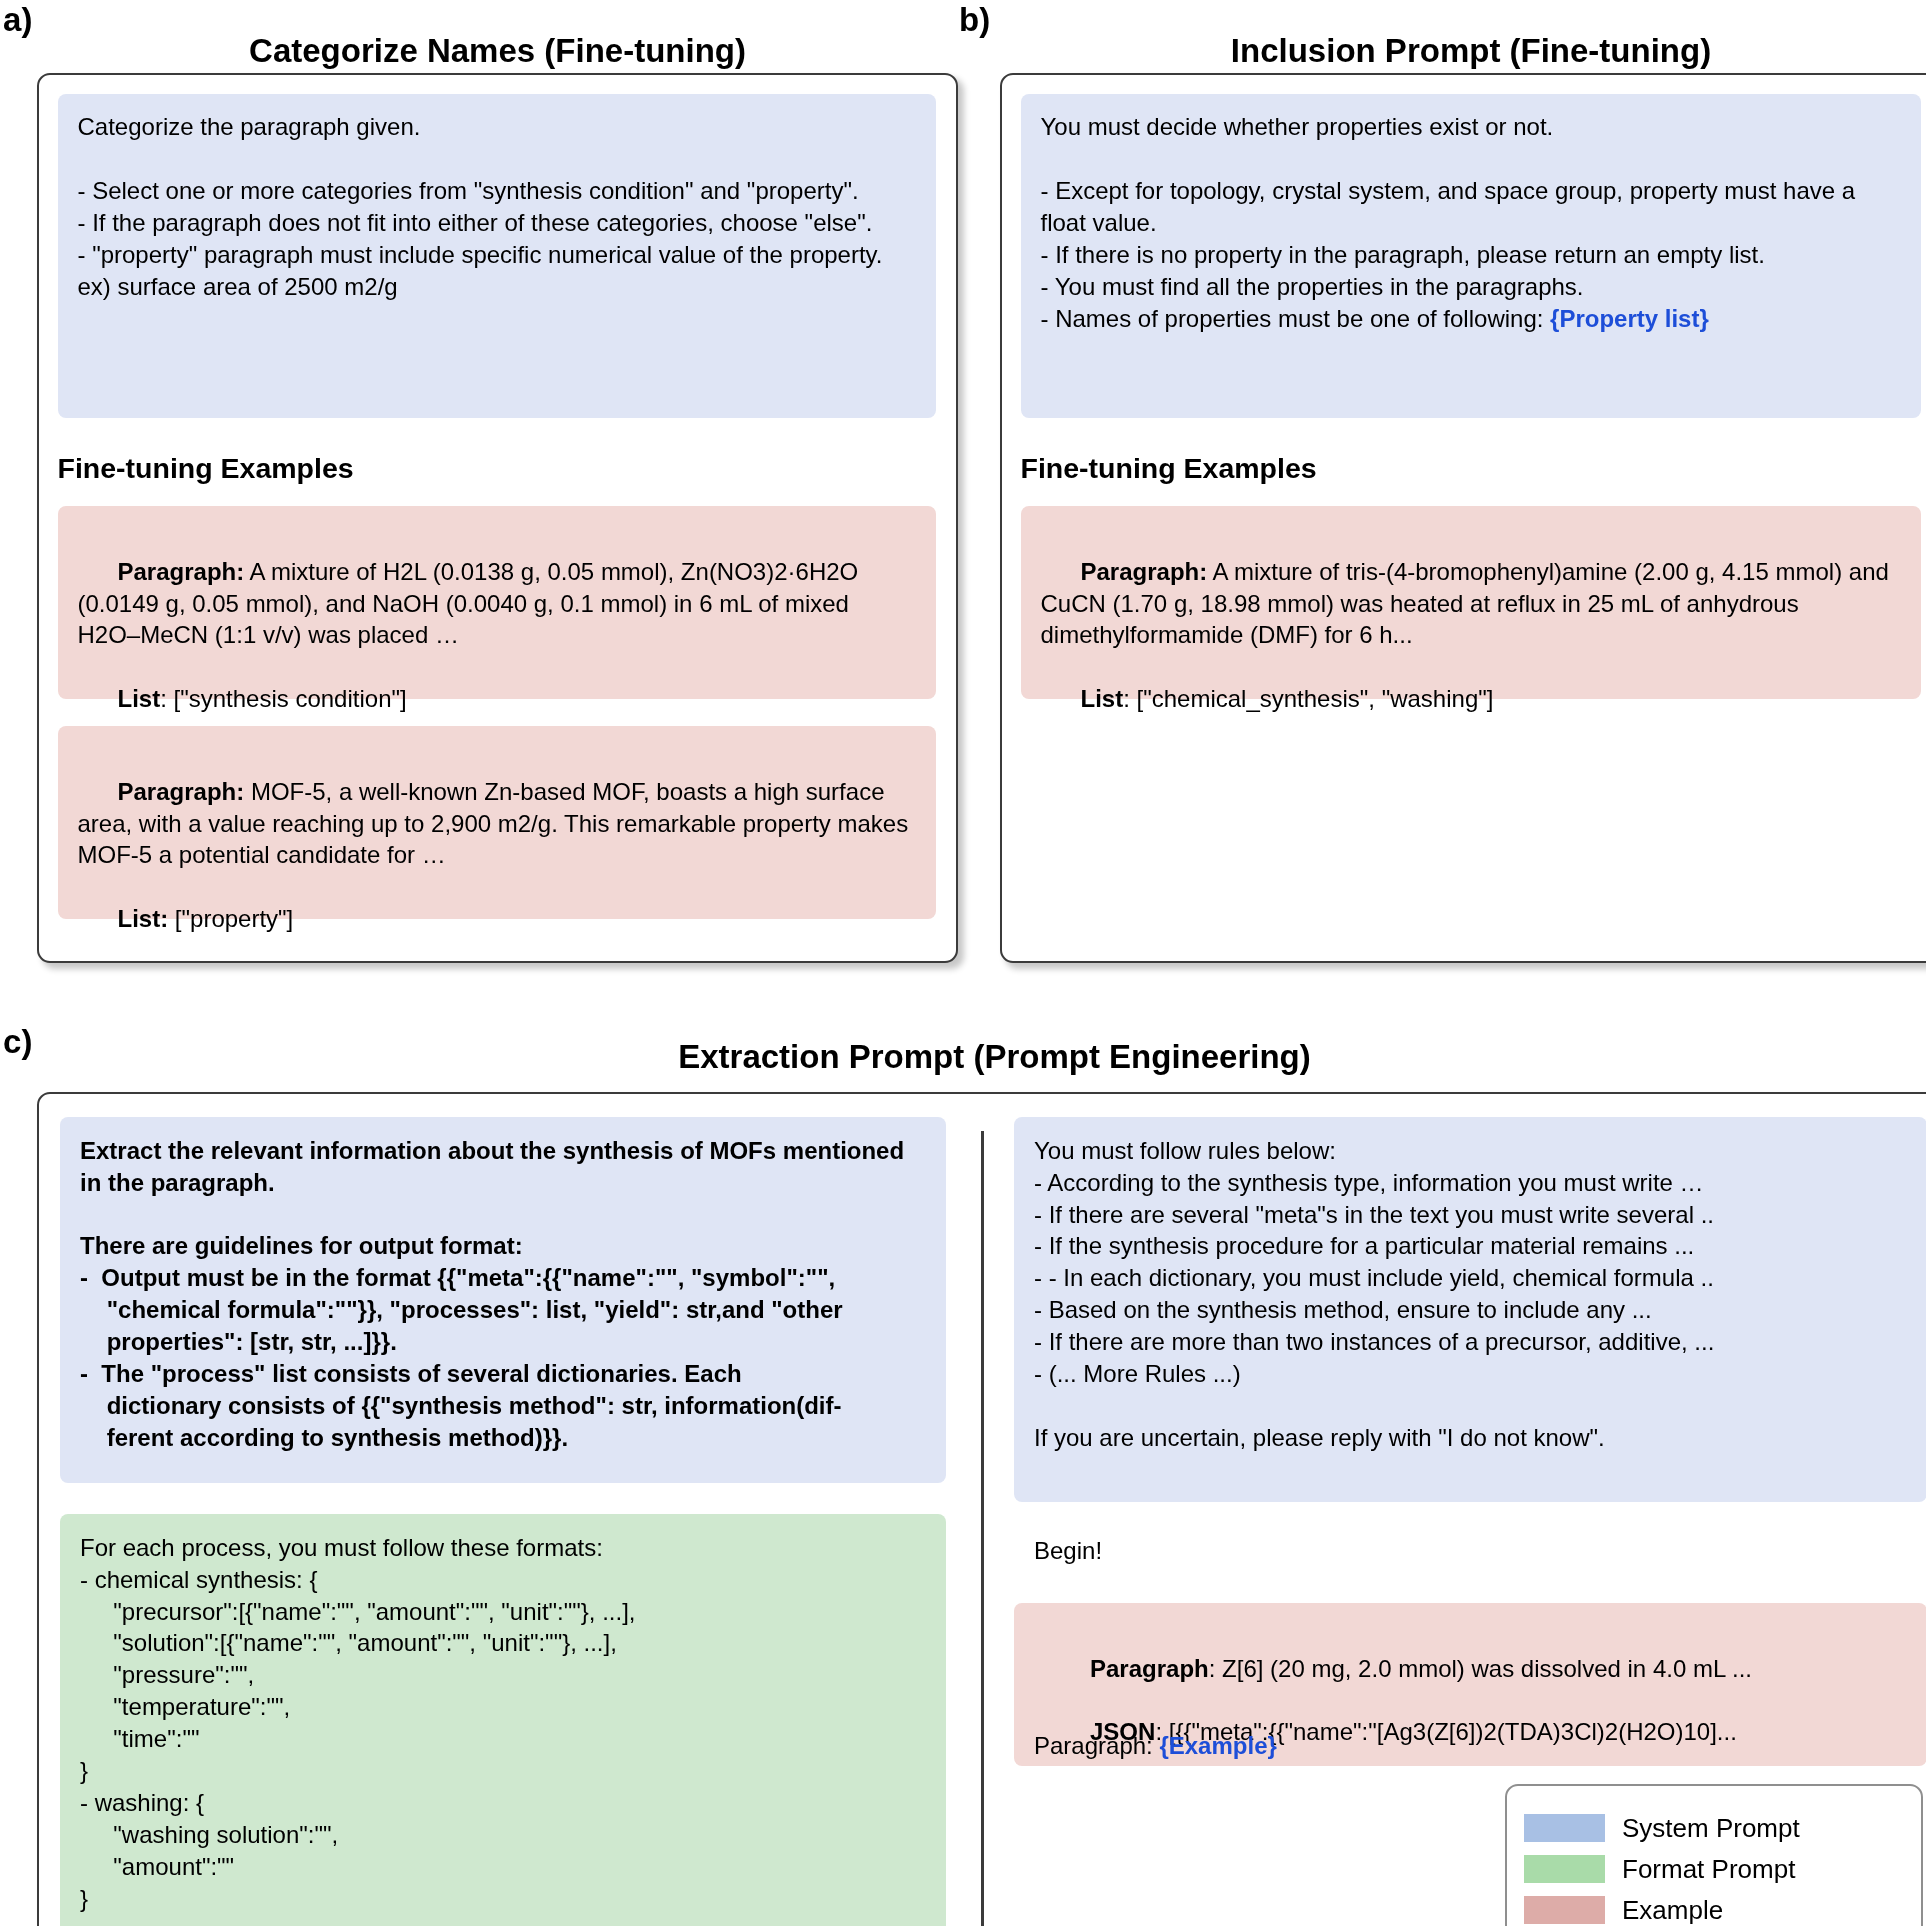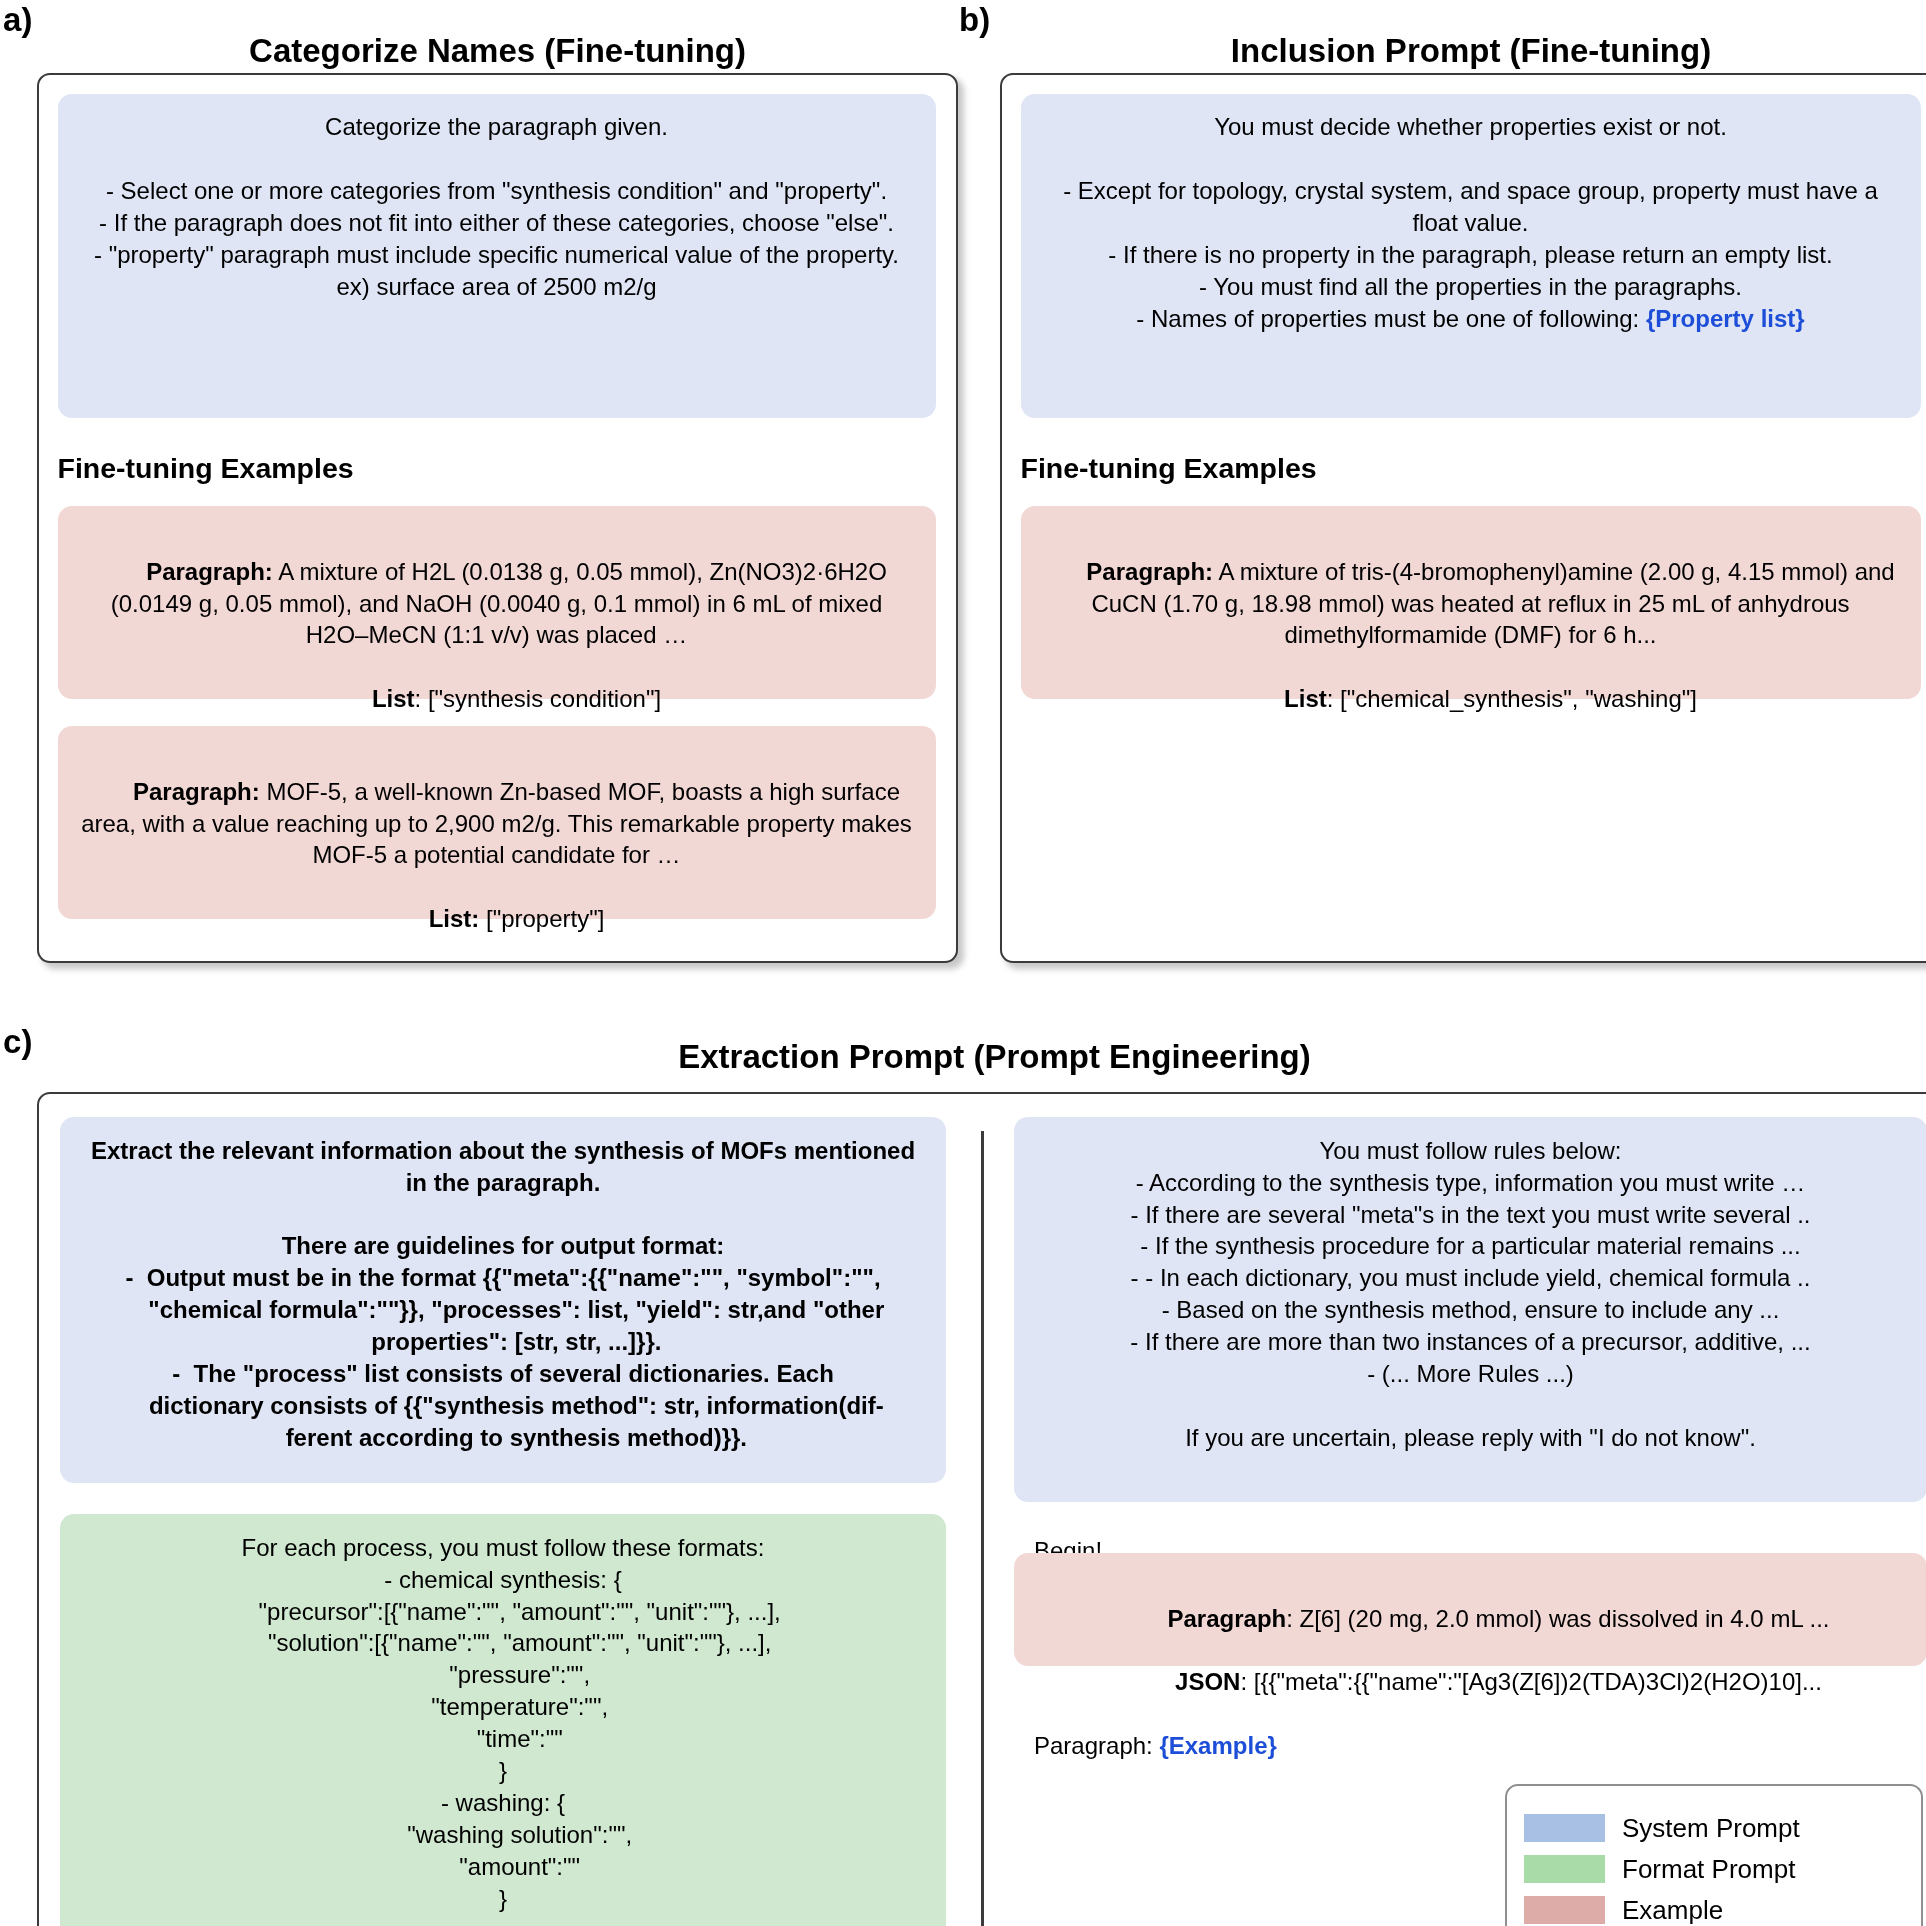--- a/index.html
+++ b/index.html
@@ -5,22 +5,22 @@
   html,body{margin:0;padding:0;background:#ffffff;}
   body{width:1977px;height:2040px;position:relative;
        font-family:"Liberation Sans","DejaVu Sans",sans-serif;
        -webkit-font-smoothing:antialiased;}
   .panel-label{position:absolute;font-size:33px;font-weight:bold;color:#000;line-height:1;}
   .panel-title{position:absolute;font-size:33px;font-weight:bold;color:#000;
                text-align:center;line-height:1.05;}
   .card{position:absolute;background:#ffffff;border:2.7px solid #3b3b3b;
         border-radius:13px;box-sizing:border-box;
         box-shadow:5.4px 5.4px 6.2px rgba(0,0,0,0.22);}
-  .box{position:absolute;border-radius:14px;box-sizing:border-box;
-       padding:17.7px 20px 17.7px 20px;text-align:center;}
+  .box{position:absolute;border-radius:8px;box-sizing:border-box;
+       padding:17.7px 20px 17.7px 20px;}
   .box.blue{background:#dfe5f5;}
   .box.pink{background:#f2d8d5;}
   .box.green{background:#cfe8cf;}
   .txt{font-size:24px;line-height:1.33;color:#000;white-space:pre-wrap;}
   .txt b{font-weight:bold;}
   .sub-title{position:absolute;font-size:28.5px;font-weight:bold;color:#000;
              line-height:1;}
   .accent{color:#1d4ed8;font-weight:bold;}
   .divider{position:absolute;background:#3b3b3b;width:2.7px;}
   .plain{position:absolute;font-size:24px;line-height:1.33;color:#000;white-space:pre-wrap;}
@@ -133,21 +133,21 @@
 - - In each dictionary, you must include yield, chemical formula ..
 - Based on the synthesis method, ensure to include any ...
 - If there are more than two instances of a precursor, additive, ...
 - (... More Rules ...)
 
 If you are uncertain, please reply with "I do not know".</div>
   </div>
 
   <div class="plain" style="left:995px;top:441px;width:886px;">Begin!</div>
 
-  <div class="box pink" style="left:975px;top:459px;width:913px;height:113px;padding-left:36px;">
+  <div class="box pink" style="left:975px;top:509px;width:913px;height:163px;padding-left:36px;">
     <div class="txt">
       <b>Paragraph</b><span>: Z[6] (20 mg, 2.0 mmol) was dissolved in 4.0 mL ...</span><br>
       <b>JSON</b><span>: [{{"meta":{{"name":"[Ag3(Z[6])2(TDA)3Cl)2(H2O)10]...</span>
     </div>
   </div>
 
   <div class="plain" style="left:995px;top:636px;width:886px;"><span>Paragraph: </span><span class="accent">{Example}</span></div>
 
   <div class="legend" style="left:1466px;top:690px;width:418px;height:169px;">
     <div class="legend-row">

